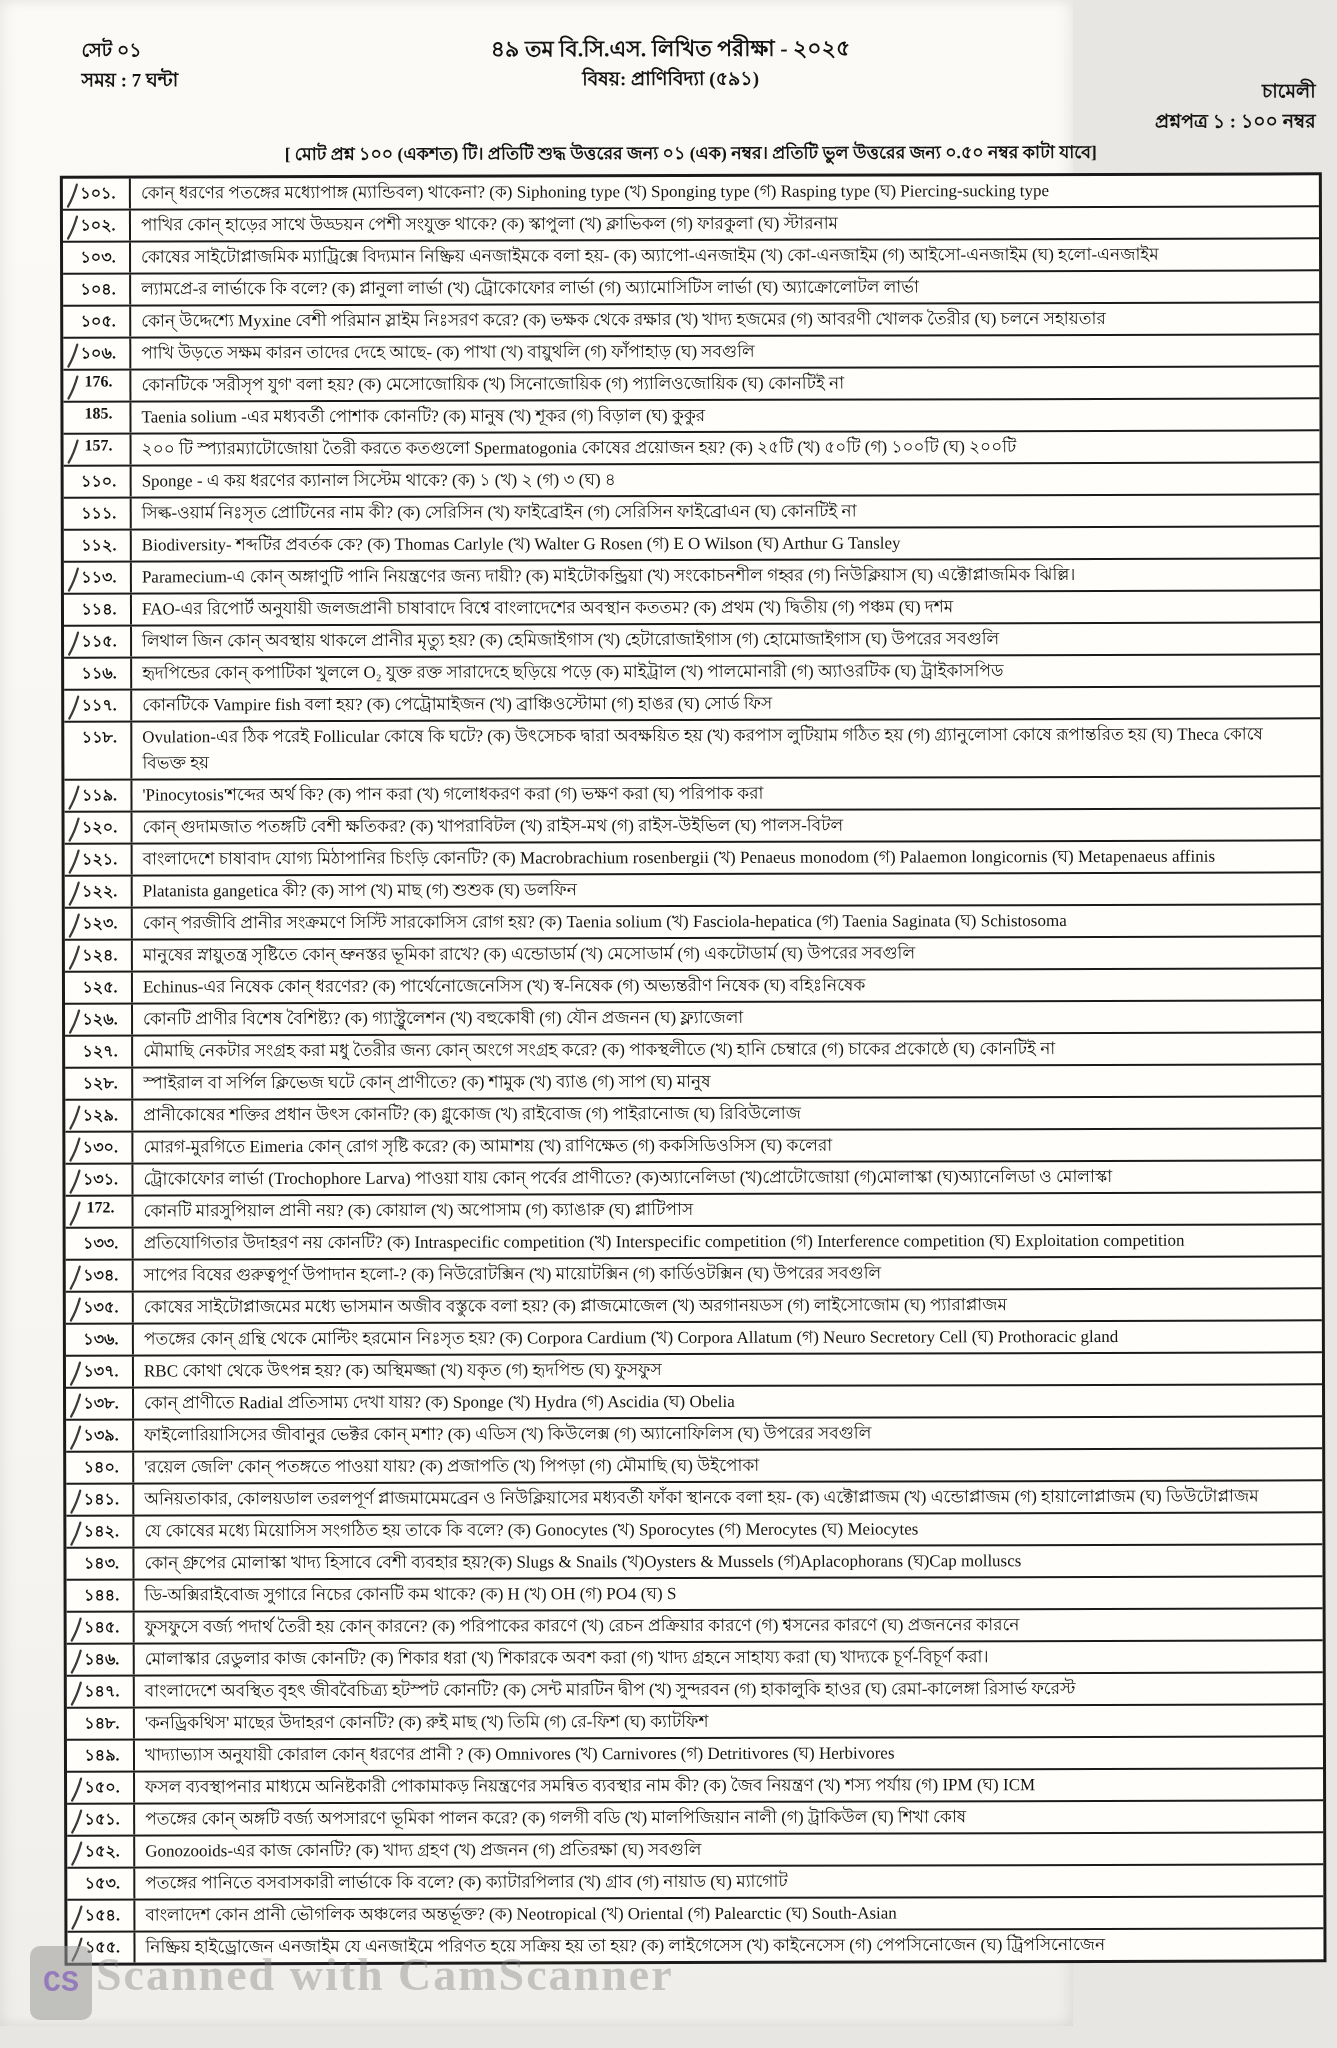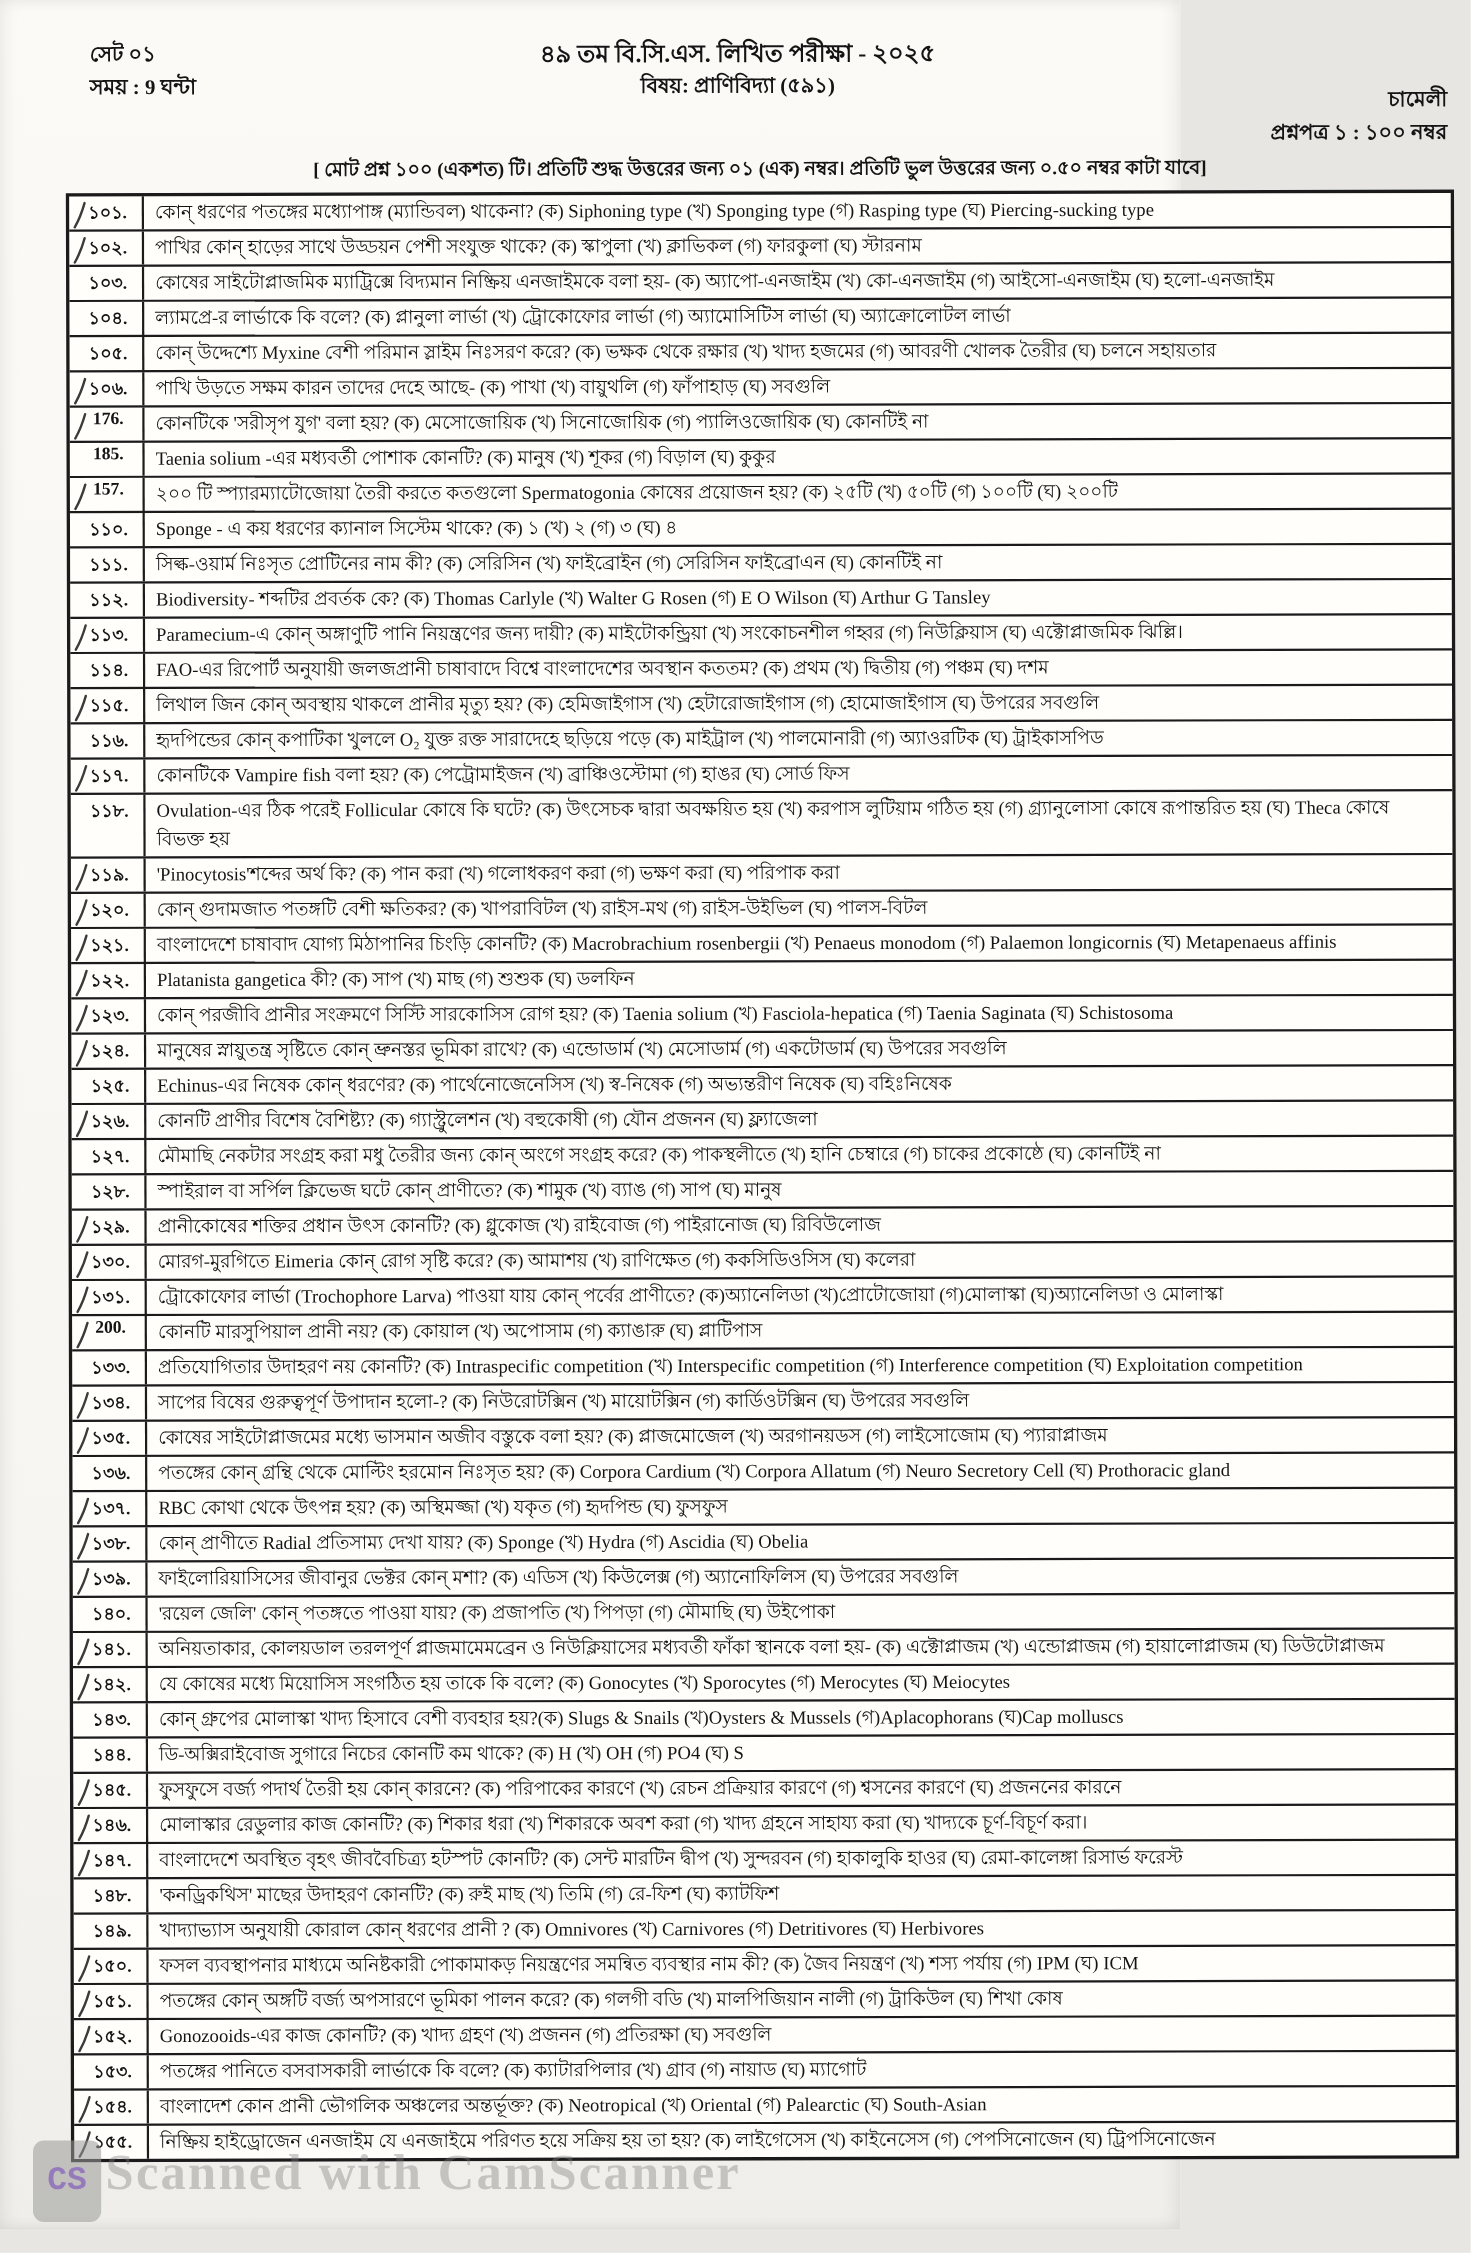--- a/index.html
+++ b/index.html
@@ -87,21 +87,21 @@
 </style>
 </head>
 <body>
 
 <div class="page">
   <div class="content">
 
     <div class="hdr">
       <div class="left">
         <div>সেট ০১</div>
-        <div>সময় : 9 ঘন্টা</div>
+        <div>সময় : 7 ঘন্টা</div>
       </div>
       <div class="center">
         <div>৪৯ তম বি.সি.এস. লিখিত পরীক্ষা - ২০২৫</div>
         <div class="sub">বিষয়: প্রাণিবিদ্যা (৫৯১)</div>
       </div>
       <div class="right">
         <div>চামেলী</div>
         <div>প্রশ্নপত্র ১ : ১০০ নম্বর</div>
       </div>
     </div>
@@ -388,21 +388,21 @@
       <span>১৩১.</span>
       <svg class="tick" width="13" height="26" viewBox="0 0 13 26">
         <path d="M11 2 C9 9 6 17 2 24" fill="none" stroke="#1a1a1a" stroke-width="2.2" stroke-linecap="round"></path>
       </svg>
     </div>
     <div class="q-text">ট্রোকোফোর লার্ভা (Trochophore Larva) পাওয়া যায় কোন্ পর্বের প্রাণীতে? (ক)অ্যানেলিডা (খ)প্রোটোজোয়া (গ)মোলাস্কা (ঘ)অ্যানেলিডা ও মোলাস্কা</div>
   </div>
 
   <div class="q-row">
     <div class="q-no">
-      <span>200.</span>
+      <span>172.</span>
       <svg class="tick" width="13" height="26" viewBox="0 0 13 26">
         <path d="M11 2 C9 9 6 17 2 24" fill="none" stroke="#1a1a1a" stroke-width="2.2" stroke-linecap="round"></path>
       </svg>
     </div>
     <div class="q-text">কোনটি মারসুপিয়াল প্রানী নয়? (ক) কোয়াল (খ) অপোসাম (গ) ক্যাঙারু (ঘ) প্লাটিপাস</div>
   </div>
 
   <div class="q-row">
     <div class="q-no">
       <span>১৩৩.</span>

